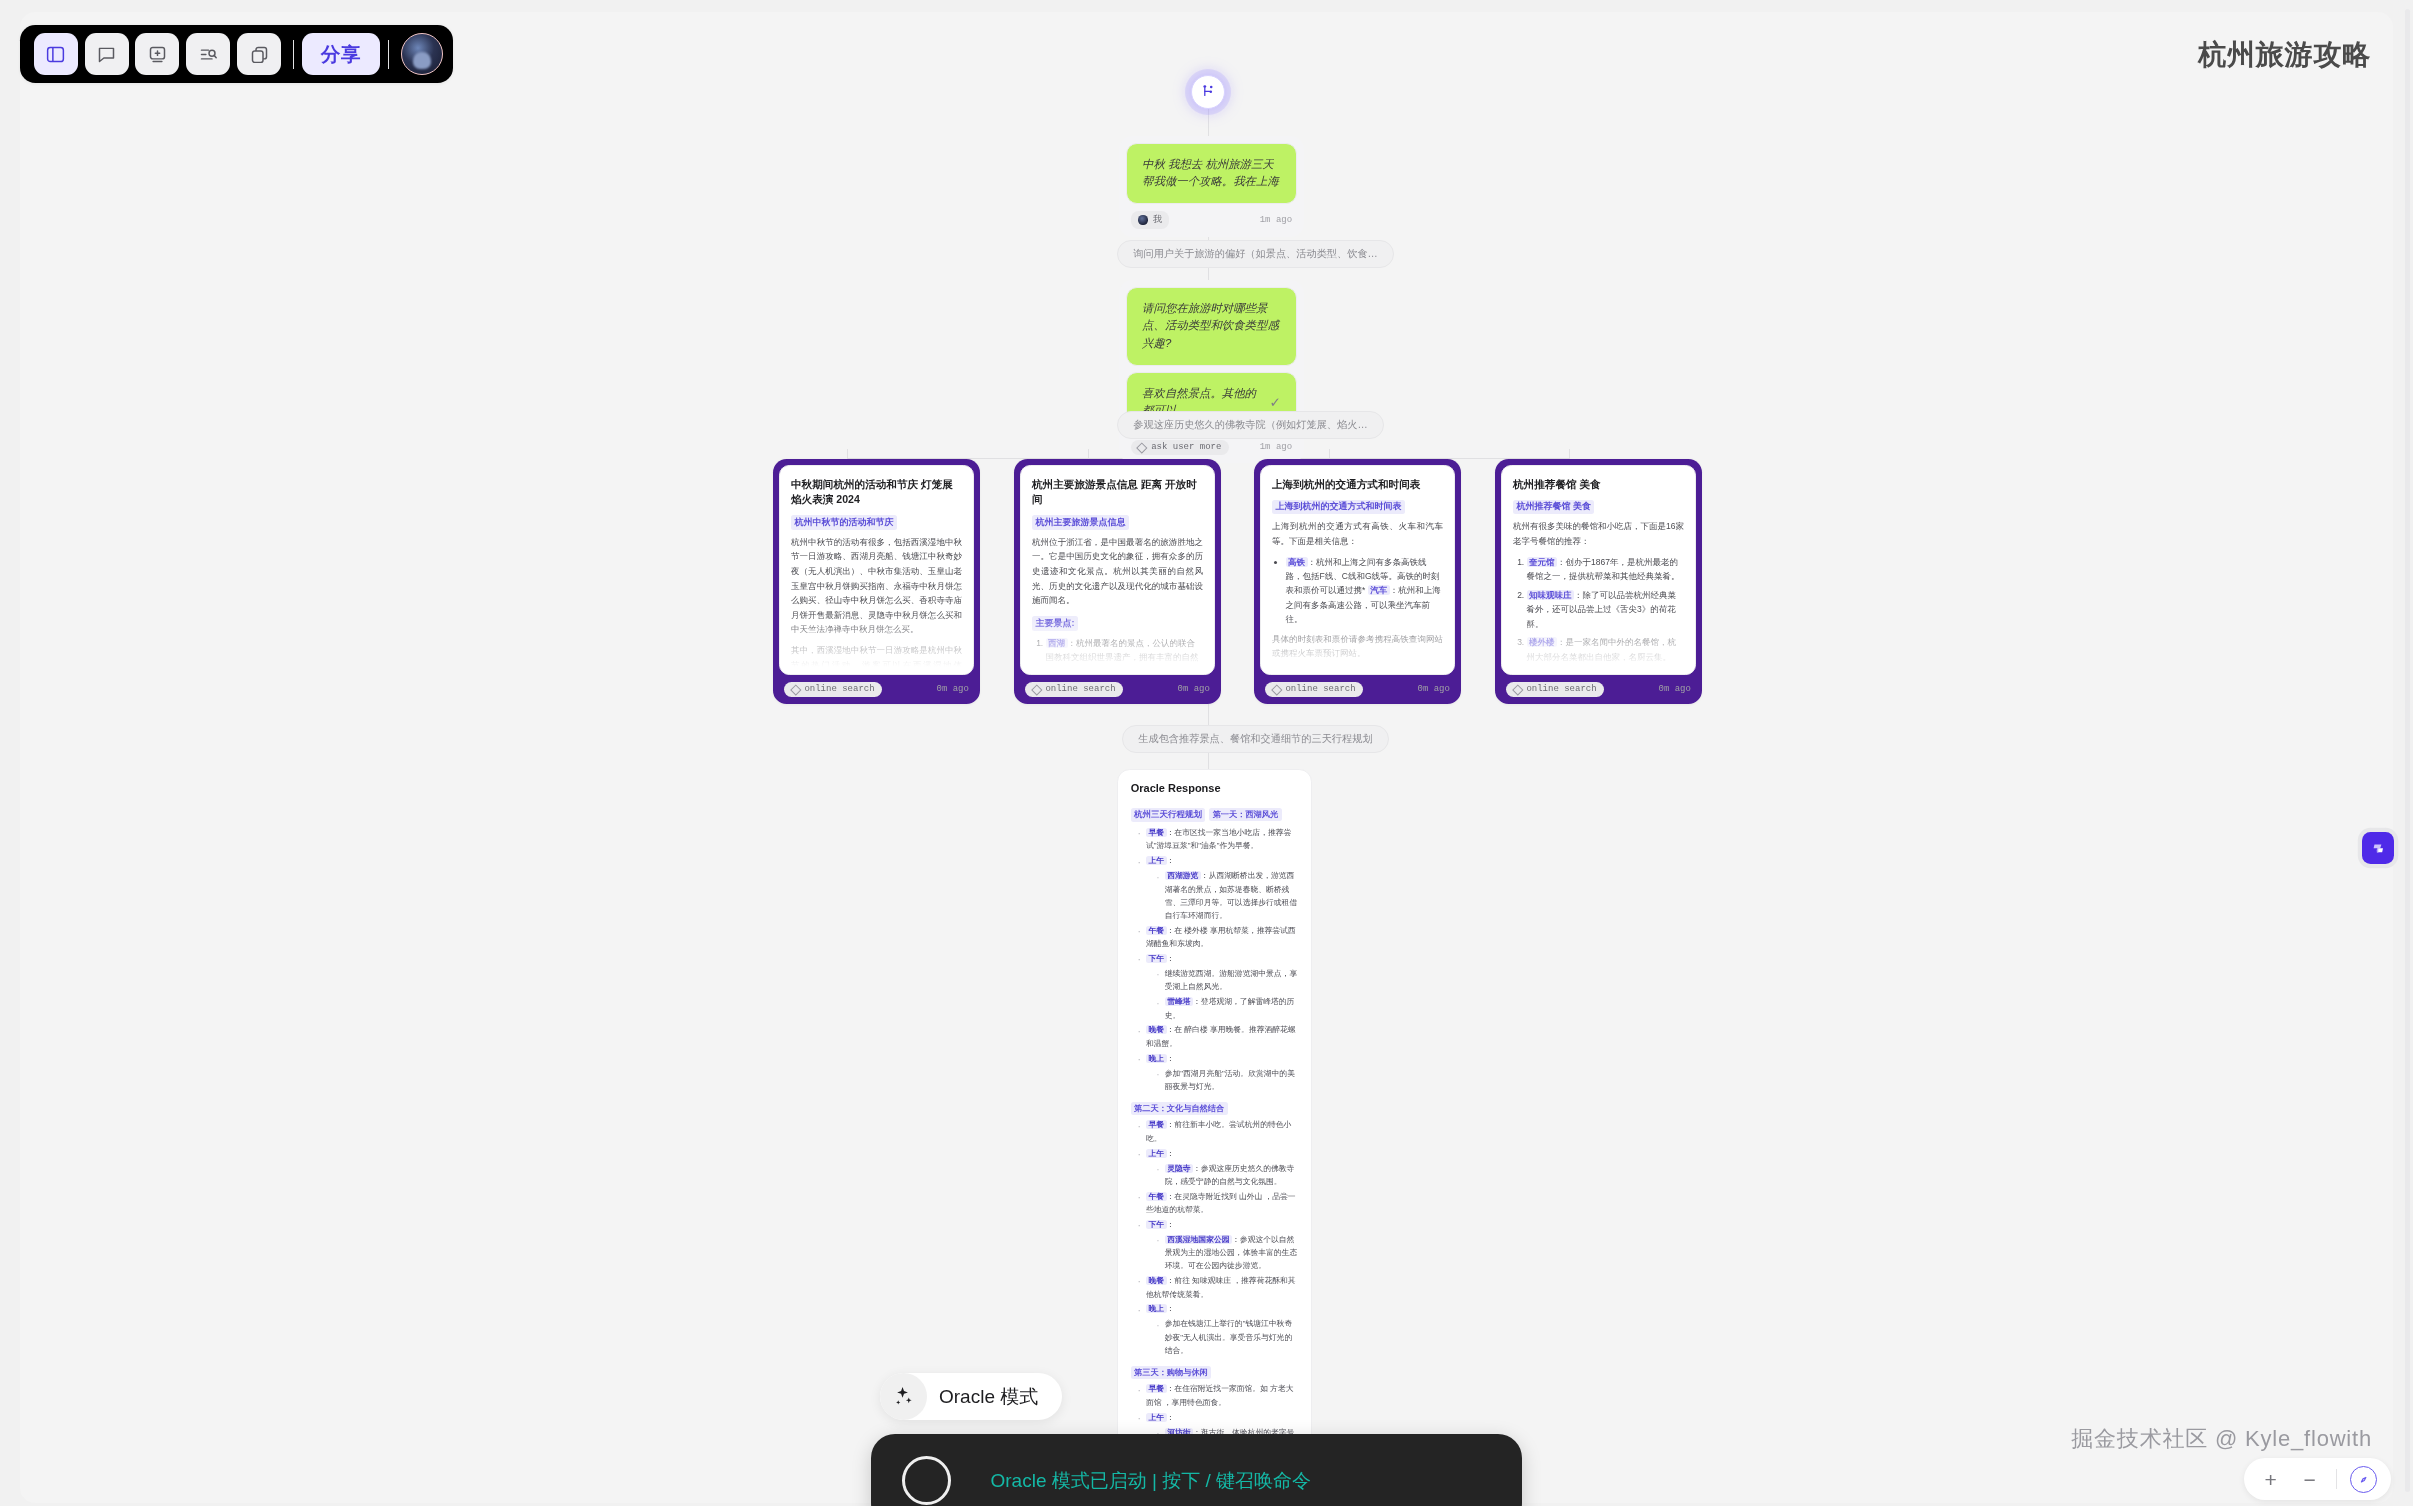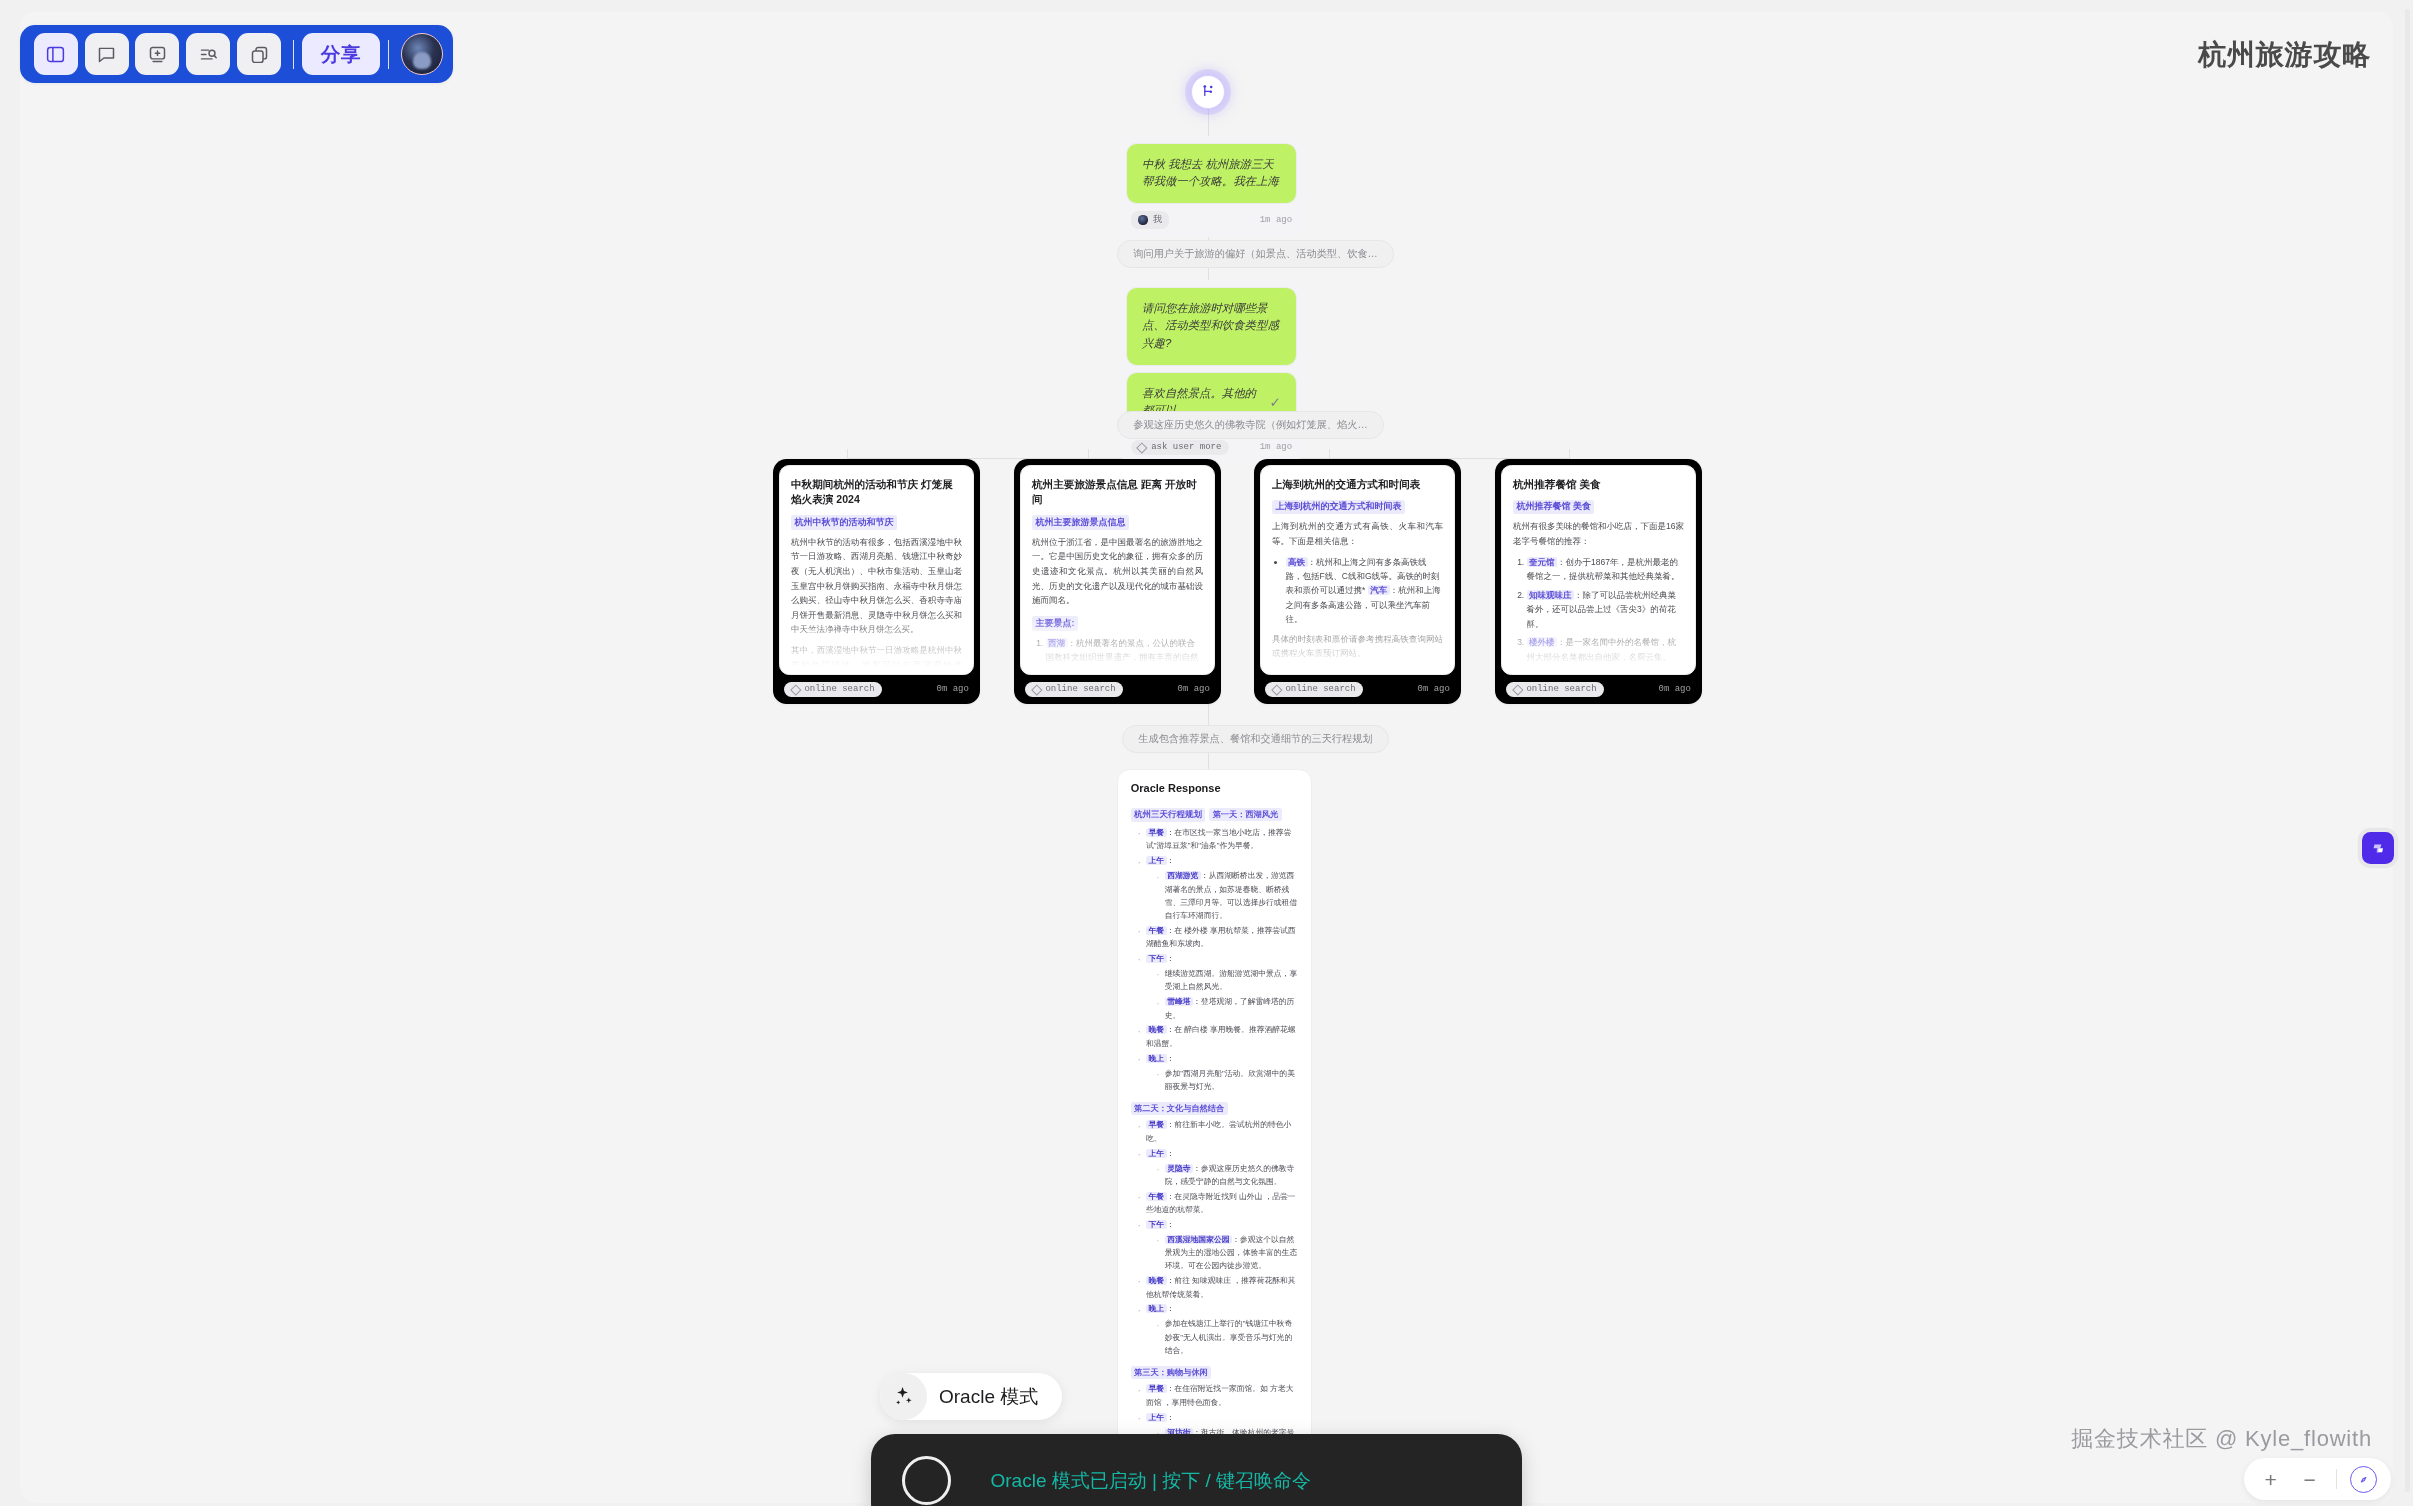--- a/index.html
+++ b/index.html
@@ -22,21 +22,21 @@
     width: 2373px; height: 1491px;
     background: #f4f4f4;
     border-radius: 15.3px;
   }
 
   
   #toolbar {
     position: absolute; left: 20.3px; top: 25.4px;
     height: 58px;
     display: flex; align-items: center;
-    background: #1d4ed8;
+    background: #000000;
     border-radius: 15.3px;
     padding: 0 10.2px;
     box-shadow: 0 0.8px 3.4px rgba(0,0,0,0.06);
     z-index: 40;
     justify-content: space-between;
   }
   .tool-btn {
     width: 44px; height: 42px;
     margin: 0 3.4px;
     border-radius: 11px;
@@ -157,21 +157,21 @@
     font-size: 10.2px;
     color: #8b8b91;
     white-space: nowrap;
     z-index: 11;
   }
 
   
   .res-card {
     position: absolute;
     width: 207px;
-    background: #000000;
+    background: #4c1d95;
     border-radius: 13.6px;
     padding: 6px;
     box-shadow: 0 0.8px 2.5px rgba(0,0,0,0.05);
     z-index: 10;
   }
   .res-inner {
     background: #ffffff;
     border: 0.8px solid #ededef;
     border-radius: 10.2px;
     padding: 11px 11px 0 11px;

